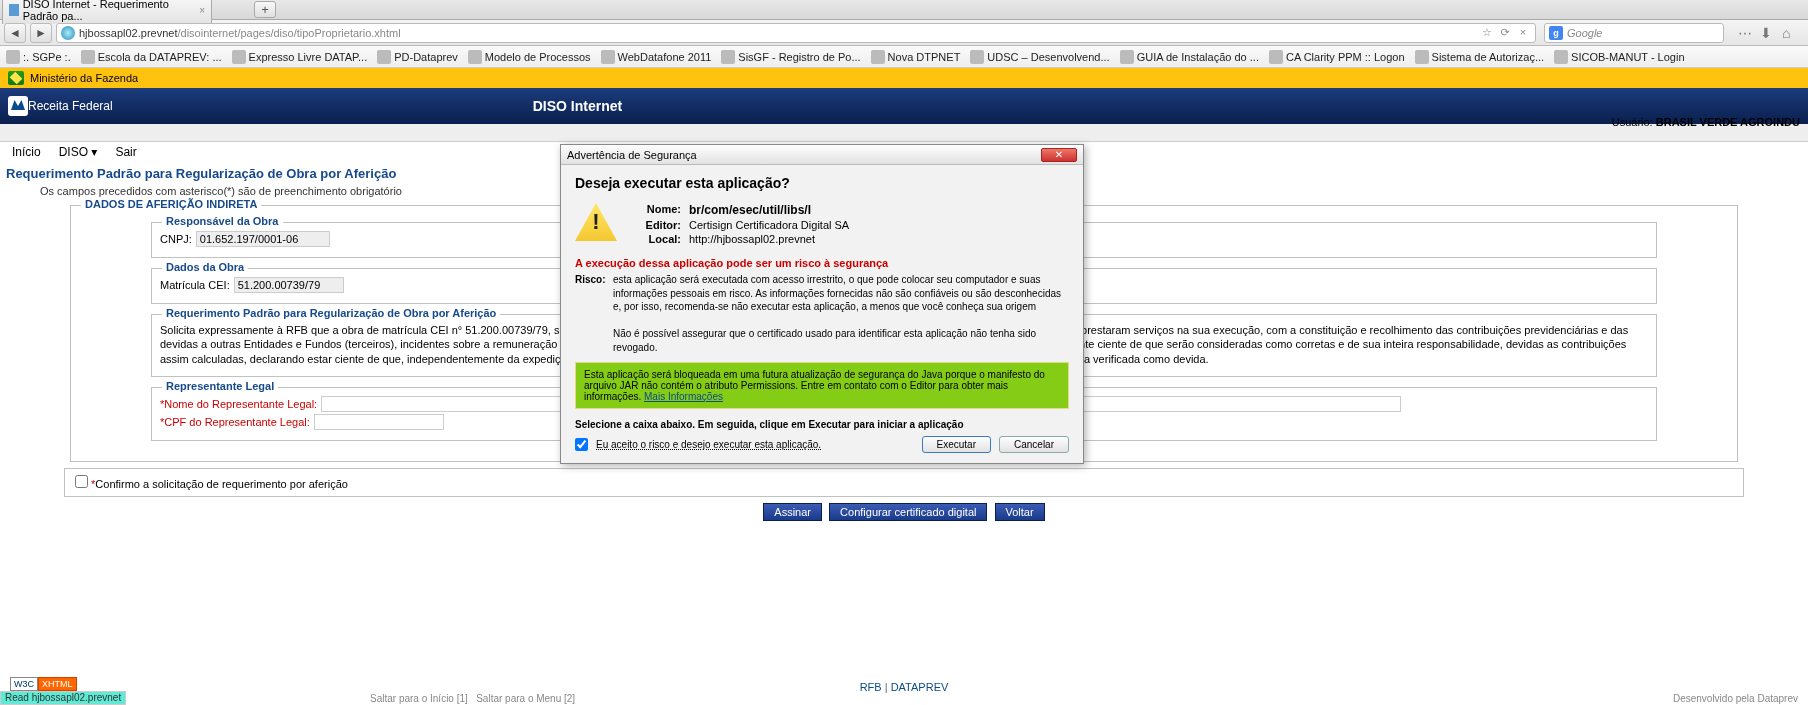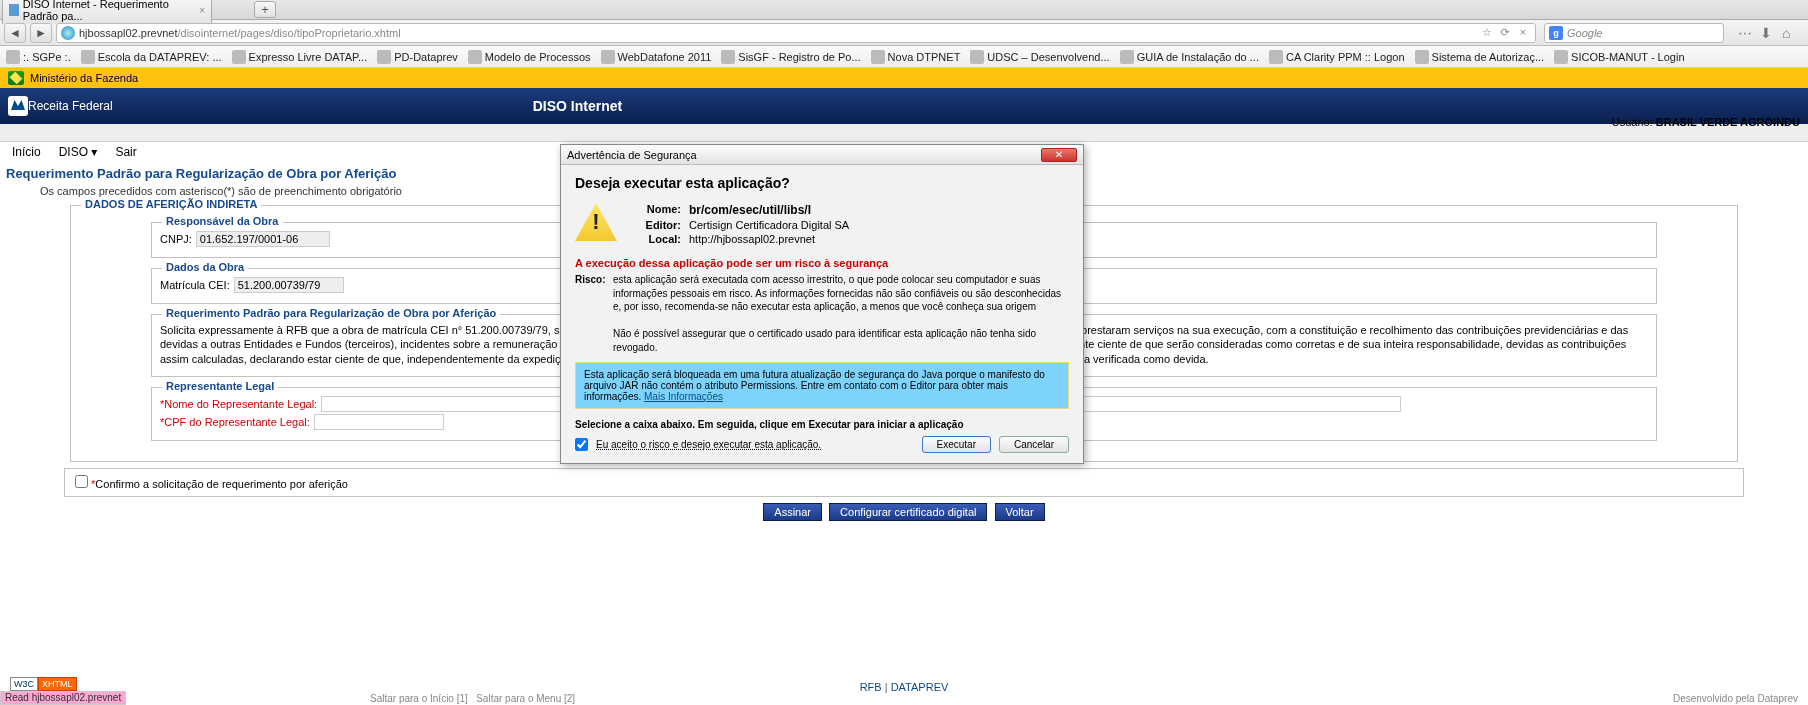--- a/index.html
+++ b/index.html
@@ -66,41 +66,41 @@
 .btn{ display:inline-block; background:linear-gradient(#3a5cb4,#1a3a8a); color:#fff; border:1px solid #0a1f4e; padding:2px 10px; font-size:11px; margin:0 2px; cursor:pointer;}
 
 .footer{ position:absolute; bottom:12px; left:0; right:0; text-align:center; font-size:11px; color:#666;}
 .footer a{ color:#0a4b8a; text-decoration:none;}
 .skip-links{ position:absolute; bottom:1px; left:370px; font-size:10px; color:#888;}
 .dev-by{ position:absolute; bottom:1px; right:10px; font-size:10px; color:#888;text-align:center;}
 .w3c{ position:absolute; bottom:14px; left:10px;}
 .w3c span{ display:inline-block; font-size:9px; padding:1px 3px;}
 .w3c .w{ background:#fff; border:1px solid #888; color:#036;}
 .w3c .x{ background:#f60; color:#fff; border:1px solid #c40;}
-.status-bar{ position:absolute; bottom:0; left:0; height:14px; background:#f9a8d4; font-size:10px; padding:0 4px; color:#333; border:1px solid #ccc;}
+.status-bar{ position:absolute; bottom:0; left:0; height:14px; background:#5eead4; font-size:10px; padding:0 4px; color:#333; border:1px solid #ccc;}
 
 
 .modal{ position:absolute; left:560px; top:144px; width:524px; background:#f2f2f2; border:1px solid #888; box-shadow:2px 2px 8px rgba(0,0,0,.3);}
 .modal-title{ height:20px; background:linear-gradient(#fdfdfd,#e2e2e2); border-bottom:1px solid #bbb; display:flex; align-items:center; padding:0 6px; font-size:11px;}
 .modal-title .close-btn{ margin-left:auto; width:36px; height:14px; background:linear-gradient(#e76,#c33); border:1px solid #a22; border-radius:2px; color:#fff; text-align:center; line-height:12px; font-size:10px;}
 .modal-body{ padding:10px 14px; background:#f2f2f2;}
 .modal-body h2{ font-size:14px; margin-bottom:10px;}
 .warn-row{ display:flex; gap:14px; align-items:flex-start;}
 .warn-icon{ width:42px; height:38px; background:linear-gradient(#ffe766,#f4c830); clip-path:polygon(50% 0,100% 100%,0 100%); position:relative; margin-top:2px;}
 .warn-icon:after{ content:"!"; position:absolute; left:0; right:0; top:6px; text-align:center; font-size:22px; font-weight:bold; color:#222;}
 .info-grid{ flex:1; font-size:11px;}
 .info-grid .r{ display:flex; margin:2px 0;}
 .info-grid .k{ width:50px; text-align:right; font-weight:bold; margin-right:8px;}
 .info-grid .v{ }
 .info-grid .nome{ font-weight:bold; font-size:12px;}
 .risk-h{ color:#c00; font-weight:bold; font-size:11px; margin-top:10px;}
 .risk-row{ display:flex; gap:0; margin-top:4px; font-size:10px; line-height:1.35;}
 .risk-row .k{ font-weight:bold; width:38px;}
 .risk-row .v{ flex:1;}
-.warn-box{ background:#7dd3fc; border:1px solid #e6d98a; padding:6px 8px; font-size:10px; margin-top:8px;}
+.warn-box{ background:#84cc16; border:1px solid #e6d98a; padding:6px 8px; font-size:10px; margin-top:8px;}
 .warn-box a{ color:#0a4b8a;}
 .modal-instr{ font-size:10px; font-weight:bold; margin-top:10px;}
 .modal-foot{ display:flex; align-items:center; margin-top:6px; gap:8px;}
 .modal-foot label{ font-size:10px; text-decoration:underline dotted;}
 .modal-btns{ margin-left:auto; display:flex; gap:8px;}
 .win-btn{ background:linear-gradient(#fdfdfd,#e2e2e2); border:1px solid #8aa; border-radius:3px; padding:2px 14px; font-size:10px; cursor:pointer;}
 .win-btn.primary{ border-color:#3a7bbf;}
 </style>
 </head>
 <body>

